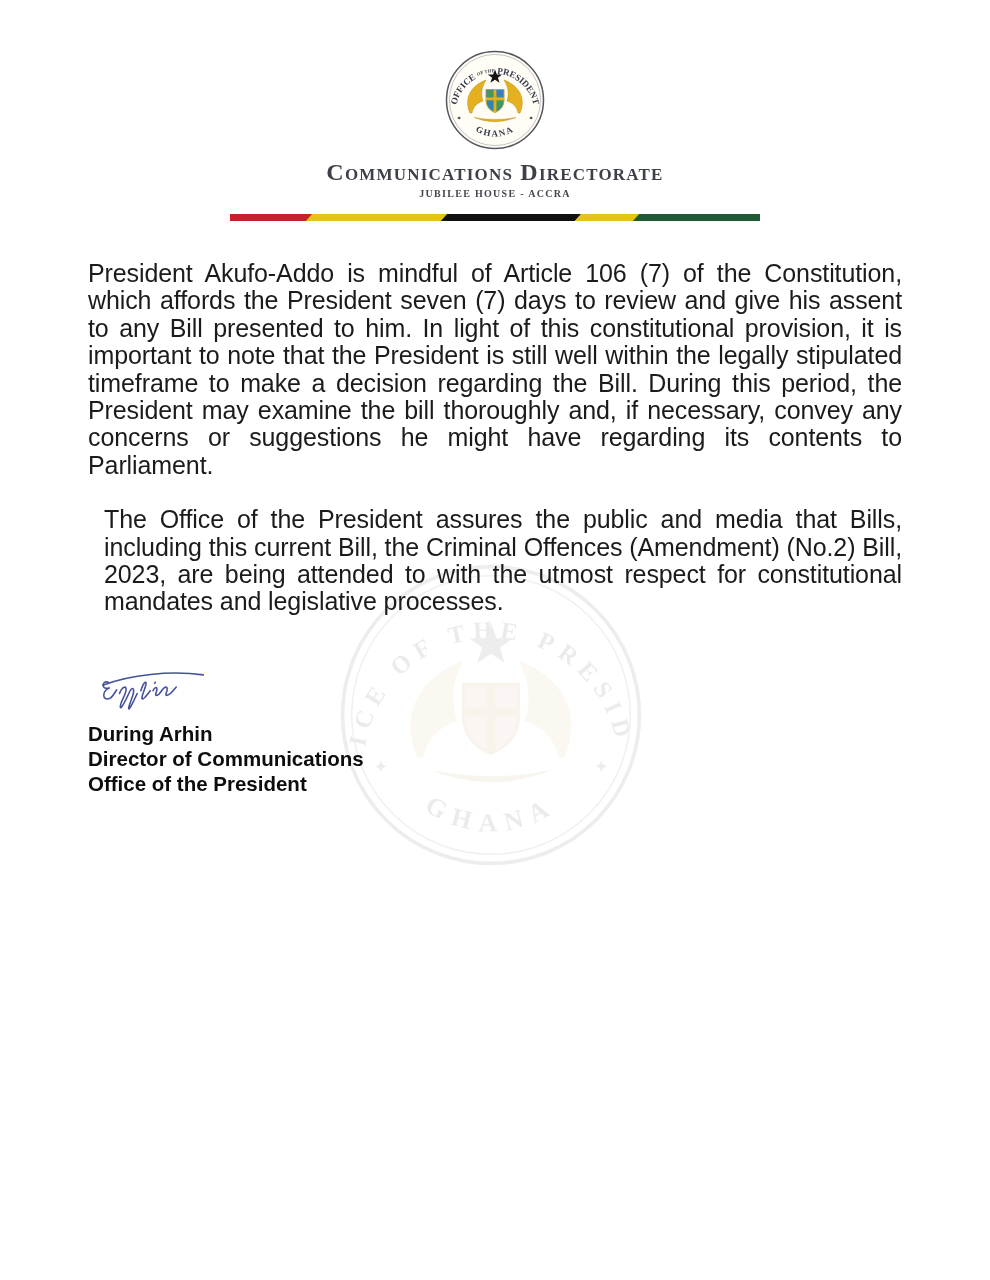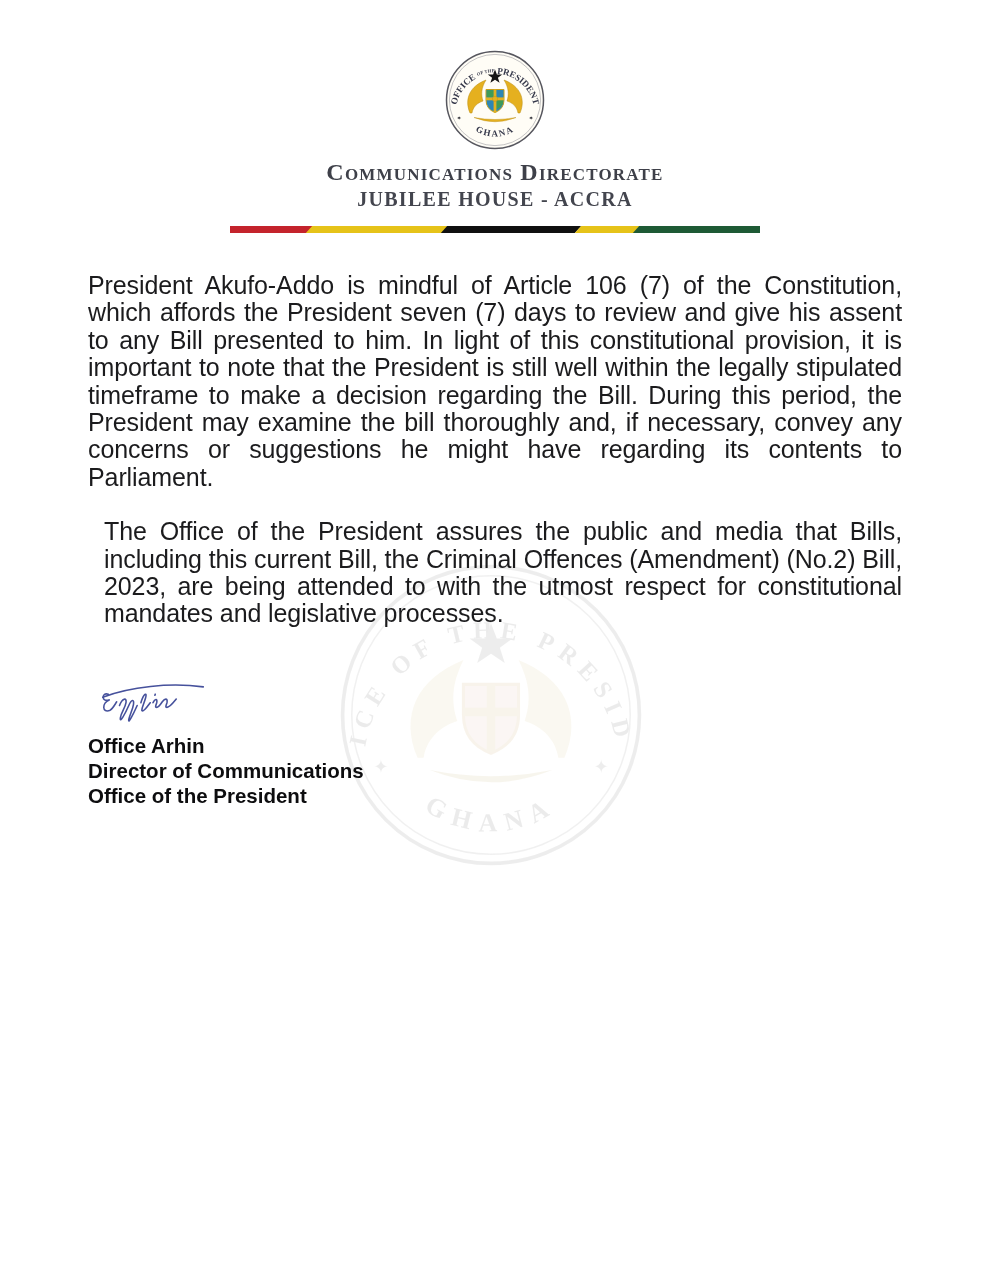--- a/index.html
+++ b/index.html
@@ -36,21 +36,21 @@
     font-weight: bold;
     font-size: 24px;
     letter-spacing: 1.2px;
     color: #3e4049;
     line-height: 1.0;
   }
   .org-subtitle {
     margin-top: 4px;
     font-family: "Liberation Serif", serif;
     font-weight: bold;
-    font-size: 20px;
+    font-size: 10px;
     letter-spacing: 1.3px;
     color: #43454e;
   }
   .flag-bar {
     width: 530px;
     height: 7px;
     margin: 15px auto 0;
     overflow: hidden;
     position: relative;
   }
@@ -169,20 +169,20 @@
         <g fill="none" stroke-width="1.7" stroke-linecap="round" stroke-linejoin="round" stroke="#46519c">
           <path d="M12,24 C5,21 4,33 13,30 C5,33 5,45 14,41 C17,39 19,35 21,32"></path>
           <path d="M6,27 C35,16 78,11 114,16"></path>
           <path d="M24,36 C27,28 32,27 31,33 C30,39 26,43 25,49 C24,56 30,45 34,36 C37,29 40,29 39,35 C38,41 35,46 34,51 C33,57 39,45 43,36"></path>
           <path d="M47,33 C50,23 54,21 52,28 C50,35 48,38 48,41 C49,44 54,37 57,33"></path>
           <path d="M60,33 C62,29 65,28 64,33 C63,36 62,38 64,38 C66,38 68,35 70,32 C73,28 76,28 75,33 C74,36 73,38 75,38 C78,38 81,34 85,29"></path>
           <path d="M62,25 l0.4,-1.2"></path>
         </g>
       </svg>
       <div class="signer">
-        <div>Office Arhin</div>
+        <div>During Arhin</div>
         <div>Director of Communications</div>
         <div>Office of the President</div>
       </div>
     </div>
   </div>
 
 </div>
 
 </body></html>

